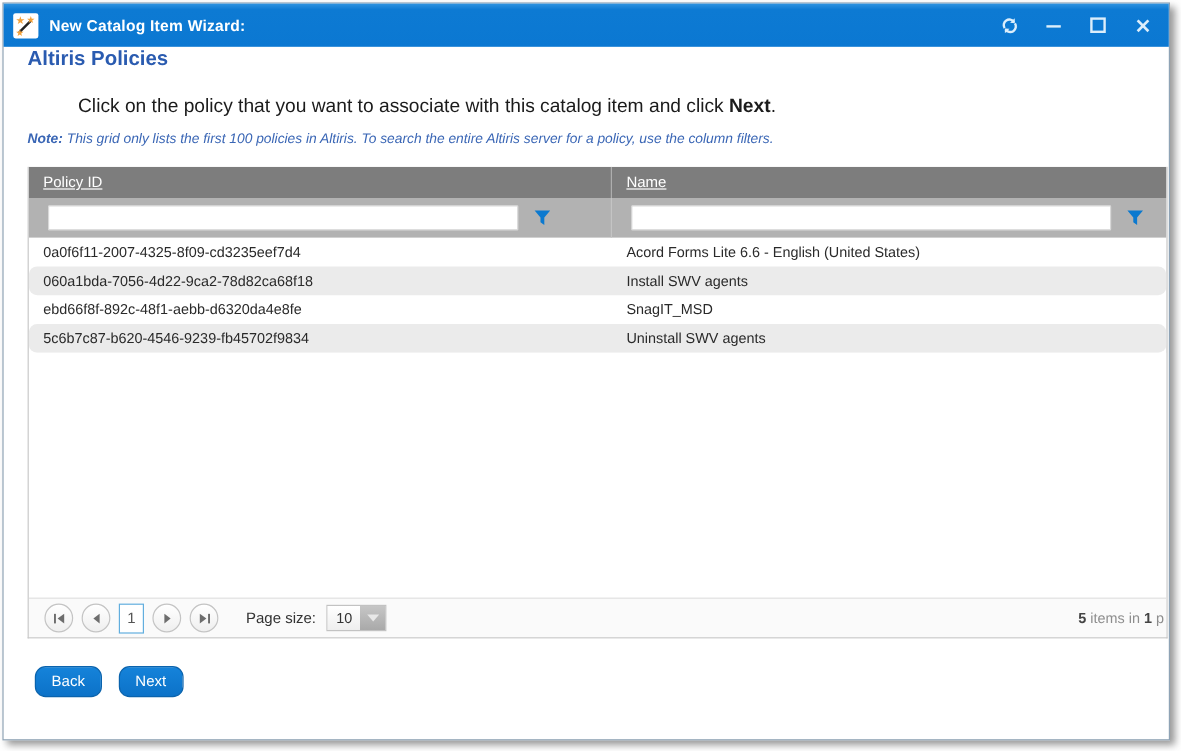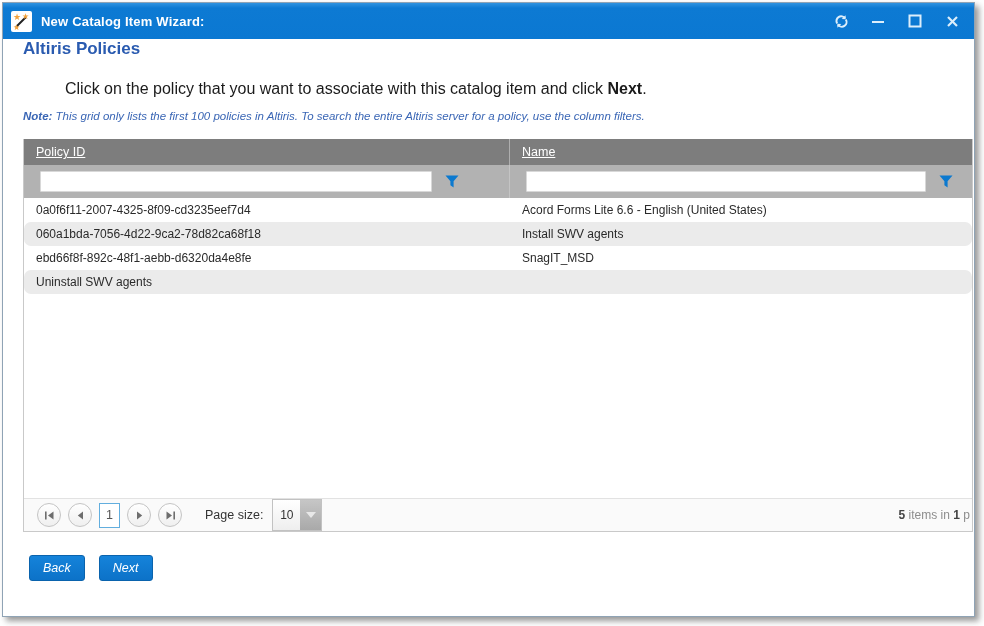--- a/index.html
+++ b/index.html
@@ -69,40 +69,40 @@
     border-top: 1px solid #e2e2e2; display: flex; align-items: center;
     padding: 0 0 0 13px; position: relative; }
   .pg-btn { width: 24px; height: 24px; border-radius: 50%; border: 1px solid #c4c4c4;
     background: linear-gradient(to bottom, #ffffff, #efefef);
     display: flex; align-items: center; justify-content: center; margin-right: 7px;
     cursor: pointer; }
   .pg-current { width: 21px; height: 25px; border: 1px solid #62aede; background: #fff;
     color: #555; font-size: 12.5px; display: flex; align-items: center;
     justify-content: center; margin-right: 7px; cursor: pointer; }
   .pagesize-label { margin-left: 16px; font-size: 12.5px; color: #333; }
-  .pagesize-select { display: flex; margin-left: 9px; height: 32px;
+  .pagesize-select { display: flex; margin-left: 9px; height: 22px;
     border: 1px solid #c2c2c2; cursor: pointer; }
   .pagesize-value { width: 27px; background: linear-gradient(to bottom,#fff,#eee);
     font-size: 12px; color: #333; display: flex; align-items: center;
     justify-content: center; }
   .pagesize-arrow { width: 21px; background: linear-gradient(to bottom,#c6c6c6,#a9a9a9);
     display: flex; align-items: center; justify-content: center; }
   .pagesize-arrow .tri { width: 0; height: 0; border-left: 5px solid transparent;
     border-right: 5px solid transparent; border-top: 6px solid #e8e8e8; }
   .items-summary { position: absolute; right: 2px; top: 0; height: 100%;
     display: flex; align-items: center; font-size: 12px; color: #8d8d8d;
     white-space: nowrap; }
   .items-summary b { color: #444; font-weight: bold; }
 
   
   .footer { margin-top: 23px; display: flex; gap: 14px; padding-left: 6px; }
   .nav-button { background: linear-gradient(to bottom,#1583da,#0c72c8);
-    border: 1px solid #0a63ad; border-radius: 3px; color: #fff; font-size: 12.5px;
+    border: 1px solid #0a63ad; border-radius: 9px; color: #fff; font-size: 12.5px;
     padding: 5px 13px; min-width: 44px; cursor: pointer;
-    font-family: "Liberation Sans", "DejaVu Sans", sans-serif; font-style: italic; }
+    font-family: "Liberation Sans", "DejaVu Sans", sans-serif; }
 </style>
 </head>
 <body>
 
 <div class="window">
 
   <div class="titlebar">
     <span class="app-icon">
       <svg width="21" height="21" viewBox="0 0 21 21">
         <line x1="5" y1="16" x2="15" y2="6" stroke="#222" stroke-width="2"></line>
@@ -187,20 +187,21 @@
           </div>
           <div class="grid-row even">
             <div class="cell-a">060a1bda-7056-4d22-9ca2-78d82ca68f18</div>
             <div class="cell-b">Install SWV agents</div>
           </div>
           <div class="grid-row odd">
             <div class="cell-a">ebd66f8f-892c-48f1-aebb-d6320da4e8fe</div>
             <div class="cell-b">SnagIT_MSD</div>
           </div>
           <div class="grid-row even">
+            <div class="cell-a">5c6b7c87-b620-4546-9239-fb45702f9834</div>
             <div class="cell-b">Uninstall SWV agents</div>
           </div>
         </div>
       <div class="grid-filler"></div>
 
       <div class="grid-pager">
         <span class="pg-btn">
           <svg width="11" height="9" viewBox="0 0 11 9">
             <rect x="1" y="0.5" width="1.6" height="8" fill="#6d6d6d"></rect>
             <path d="M9.5 0.5 L4 4.5 L9.5 8.5 Z" fill="#6d6d6d"></path>

